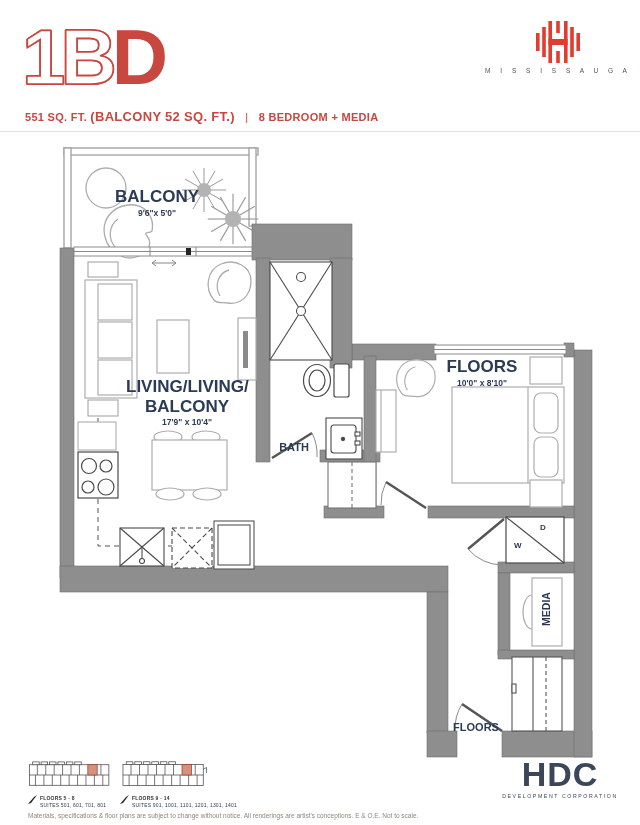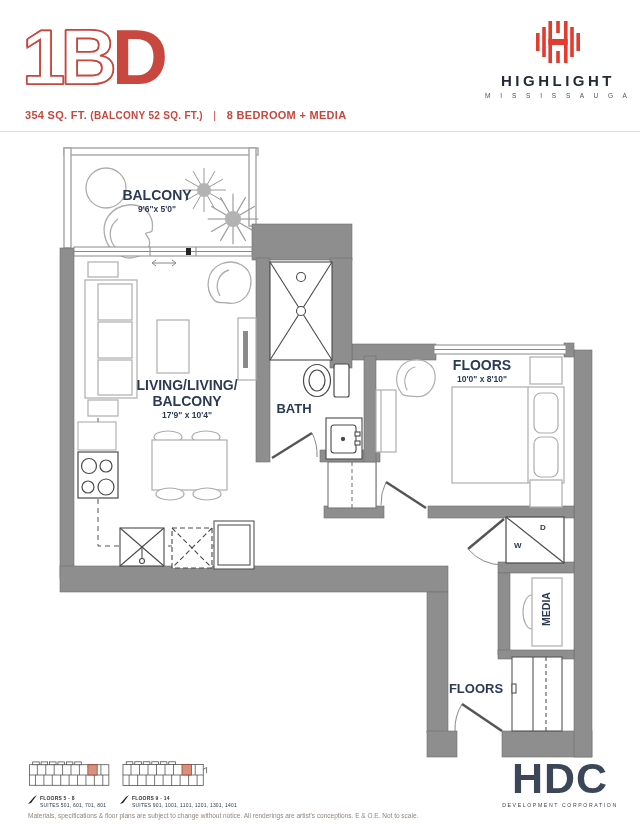--- a/index.html
+++ b/index.html
@@ -6,79 +6,78 @@
   .sheet{position:relative;width:640px;height:823px;background:#fff;overflow:hidden;
          font-family:"Liberation Sans",sans-serif;}
   
   .plan-code{position:absolute;left:22px;top:18px;font-size:78px;font-weight:700;
              letter-spacing:-5px;line-height:1;}
   .code-outline{color:#fff;-webkit-text-stroke:1.6px #C8473F;
                 text-shadow:-1px 0 #C8473F,1px 0 #C8473F,0 -1px #C8473F,0 1px #C8473F;}
   .code-solid{color:#C8473F;}
   .subtitle{position:absolute;left:25px;top:109px;color:#C8473F;font-weight:700;
             font-size:11px;letter-spacing:.3px;white-space:nowrap;}
-  .subtitle .small{font-size:10px;}
+  .subtitle .small{font-size:13px;}
   .subtitle .sep{margin:0 7px;font-weight:400;}
   .header-rule{position:absolute;left:0;top:131px;width:640px;height:1px;background:#E3E0DE;}
   
   .brand{position:absolute;left:482px;top:20px;width:152px;text-align:center;}
   .brand-name{margin-top:8px;font-size:15px;font-weight:700;letter-spacing:3.5px;color:#232A35;}
   .brand-city{margin-top:3px;font-size:6.5px;letter-spacing:4px;color:#4A5160;}
   
   .room-label{position:absolute;text-align:center;color:#2B3A55;font-weight:700;}
-  .room-name{font-size:14px;line-height:1.15;}
+  .room-name{font-size:17px;line-height:1.15;}
   .room-dims{font-size:8.5px;margin-top:1px;}
-  .lbl-sm{font-size:13px;}
+  .lbl-sm{font-size:11px;margin-top:40px;}
   .wd-letter{position:absolute;font-size:8px;font-weight:700;color:#2B3A55;}
   .media-label{position:absolute;left:524px;top:601px;width:48px;height:16px;text-align:center;
                font-size:10.5px;font-weight:700;color:#2B3A55;transform:rotate(-90deg);}
   
   .keyplan{position:absolute;}
   .kp-caption{position:absolute;display:flex;gap:3px;align-items:flex-start;}
   .kp-lines{display:flex;flex-direction:column;}
   .kp-floors{font-size:5px;font-weight:700;color:#333;letter-spacing:.2px;}
   .kp-suites{font-size:5px;color:#2B3A55;letter-spacing:.2px;margin-top:1px;}
   .disclaimer{position:absolute;left:28px;top:812px;width:580px;font-size:6.5px;color:#92857B;}
   .developer{position:absolute;left:500px;top:757px;width:120px;text-align:center;}
-  .dev-name{font-size:43px;font-weight:700;letter-spacing:1px;color:#3B4759;line-height:1;}
+  .dev-name{font-size:34px;font-weight:700;letter-spacing:1px;color:#3B4759;line-height:1;}
   .dev-tag{font-size:5.2px;letter-spacing:1.6px;color:#3B4759;margin-top:2px;}
   svg{display:block;}
   .plan-svg{position:absolute;left:0;top:0;}
 </style>
 </head>
 <body>
 
 <div class="sheet">
 
   <div class="plan-code">
     <span class="code-outline">1B</span><span class="code-solid">D</span>
   </div>
   <div class="subtitle">
-    <span>354 SQ. FT.</span>
+    <span>551 SQ. FT.</span>
     <span class="small">(BALCONY 52 SQ. FT.)</span>
     <span class="sep">|</span>
     <span>8 BEDROOM + MEDIA</span>
   </div>
   <div class="header-rule"></div>
 
   <div class="brand">
     <svg width="46" height="44" viewBox="0 0 46 44" style="margin:0 auto">
       <g fill="#E23B2F">
         <rect x="1" y="13" width="3.6" height="18"></rect>
         <rect x="7.2" y="7" width="3.6" height="30"></rect>
         <rect x="13.4" y="1" width="3.6" height="42"></rect>
         <rect x="21.2" y="1" width="3.6" height="12"></rect>
         <rect x="21.2" y="31" width="3.6" height="12"></rect>
         <rect x="29" y="1" width="3.6" height="42"></rect>
         <rect x="35.2" y="7" width="3.6" height="30"></rect>
         <rect x="41.4" y="13" width="3.6" height="18"></rect>
         <rect x="13.4" y="19" width="19.2" height="6"></rect>
       </g>
     </svg>
-    <div class="brand-name">HIGHLIGHT</div>
     <div class="brand-city">M I S S I S S A U G A</div>
   </div>
 
   <svg class="plan-svg" width="640" height="825" viewBox="0 0 640 825">
     <defs>
       <g id="star" stroke="#9A9A9A" stroke-width="1">
         <line x1="0" y1="0" x2="22" y2="0"></line>
           <line x1="0" y1="0" x2="19" y2="11"></line>
         <line x1="0" y1="0" x2="11" y2="19"></line>
           <line x1="0" y1="0" x2="0" y2="22"></line>

